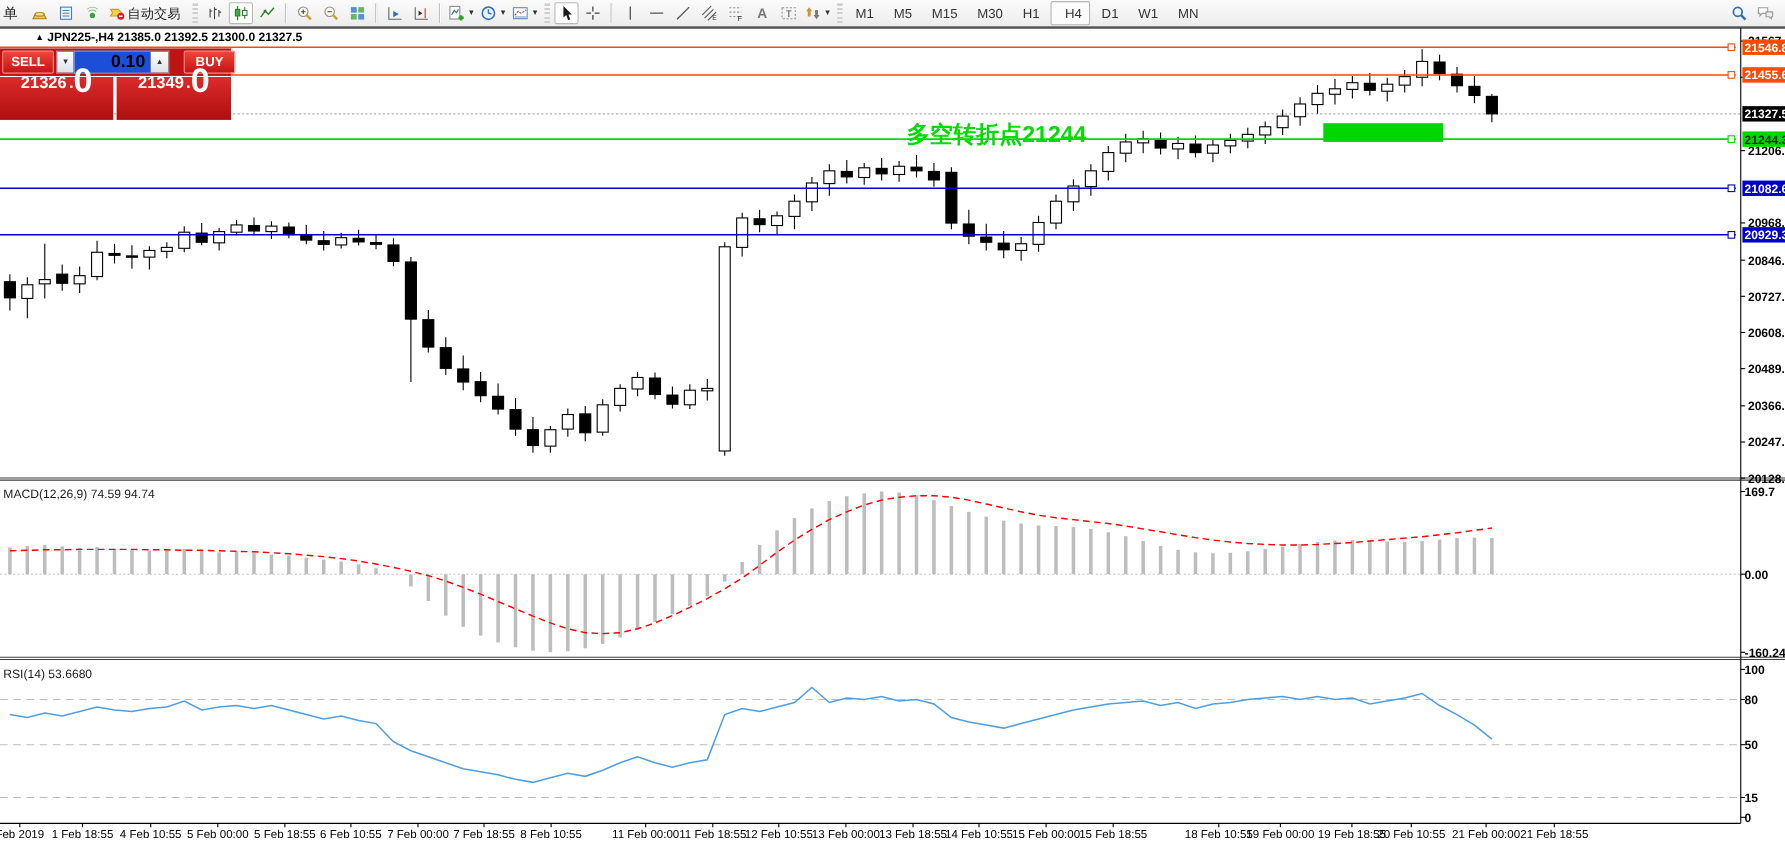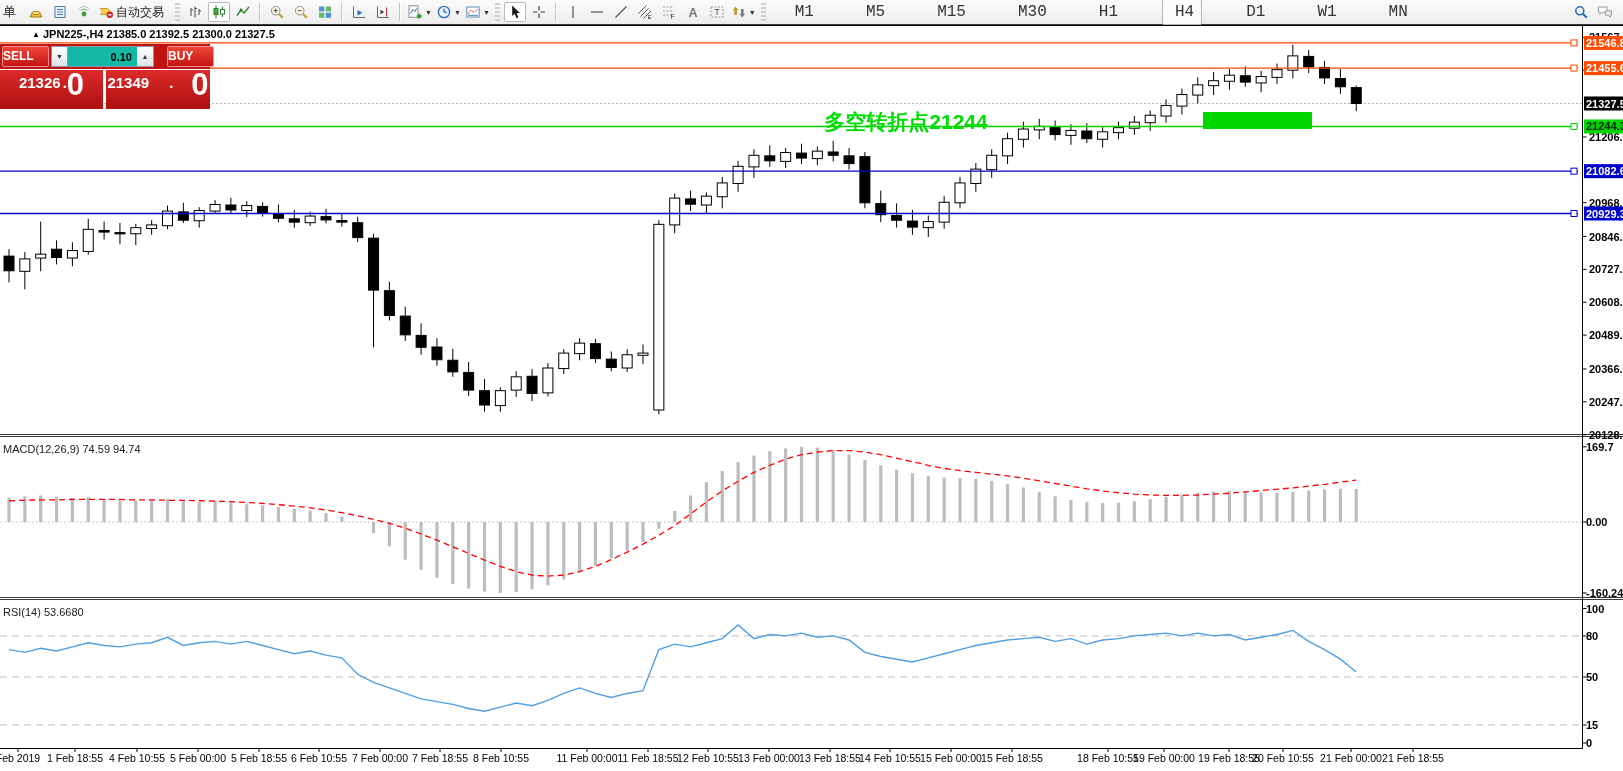--- a/index.html
+++ b/index.html
@@ -10,49 +10,49 @@
     background:linear-gradient(#fbfbfb,#ececec);border-bottom:1px solid #3a3a3a;
     display:flex;align-items:center;box-sizing:border-box;padding-left:0;}
   .tbtn{height:20px;min-width:22px;display:flex;align-items:center;justify-content:center;
     border:1px solid transparent;border-radius:2px;margin:0 1px;box-sizing:border-box;}
   .tbtn.active{background:#fff;border:1px solid #b9b9b9;}
   .tbtn svg{display:block;}
   .tb-sep{width:1px;height:18px;background:#c3c3c3;border-right:1px solid #fff;margin:0 4px;}
   .tb-grip{width:5px;height:18px;margin:0 3px;background:
     repeating-linear-gradient(to bottom,#cfcfcf 0 2px,transparent 2px 4px);}
   .tb-label{font-size:12px;color:#222;margin:0 6px 0 2px;white-space:nowrap;}
-  .tf-btn{font-size:16px;color:#333;padding:3px 7px;border:1px solid transparent;border-radius:2px;margin:0 18px;font-family:Liberation Mono, monospace;}
+  .tf-btn{font-size:12px;color:#333;padding:3px 7px;border:1px solid transparent;border-radius:2px;margin:0 1px;}
   .tf-btn.active{background:#fcfcfc;border:1px solid #b5b5b5;padding-left:12px;}
   .dd-arrow{font-size:7px;color:#333;margin-left:2px;}
   #tb-right{margin-left:auto;display:flex;align-items:center;margin-right:6px;}
   #cutbtn{width:11px;overflow:hidden;height:20px;display:flex;align-items:center;}
   #cutbtn span{font-size:13px;margin-left:-5px;color:#222;}
   
   #chart-title{position:absolute;left:5px;top:28px;font-size:11px;font-weight:600;color:#000;z-index:4;white-space:nowrap;margin-left:27px;}
   #chart-title .mark{font-size:8px;vertical-align:1px;margin-right:3px;}
   
   #trade-panel{position:absolute;left:0;top:44px;width:210px;height:65px;z-index:5;}
   #tp-top{position:absolute;left:0;top:0;width:210px;height:25px;background:#c01313;}
-  .tp-btn{position:absolute;top:2px;height:21px;line-height:19px;text-align:left;
+  .tp-btn{position:absolute;top:2px;height:21px;line-height:19px;text-align:center;
     background:linear-gradient(#ef4537,#c41414);border:1px solid #f08f8f;border-radius:2px;
     color:#fff;font-size:12px;font-weight:bold;box-sizing:border-box;}
   #tp-sell{left:2px;width:47px;}
   #tp-buy{left:167px;width:47px;}
   .tp-step{position:absolute;top:2px;width:17px;height:21px;box-sizing:border-box;
     background:linear-gradient(#ffffff,#dde2e8);border:1px solid #8e99a6;color:#333;
     font-size:7px;display:flex;align-items:center;justify-content:center;}
   #tp-down{left:51px;}
   #tp-up{left:137px;border-left:none;}
   #tp-vol{position:absolute;left:67px;top:2px;width:70px;height:21px;box-sizing:border-box;
-    border:1px solid #8e99a6;border-right:none;background:#14b8a6;text-align:right;
-    font-size:11px;font-weight:600;padding:0 5px 0 0;font-family:"Liberation Sans",sans-serif;}
+    border:1px solid #8e99a6;border-right:none;background:#1d4ed8;text-align:right;
+    font-size:16px;font-weight:600;padding:0 5px 0 0;font-family:"Liberation Sans",sans-serif;}
   .tp-big{position:absolute;top:26px;height:39px;background:linear-gradient(#dd2b2b,#ad0f0f);
-    color:#fff;display:flex;align-items:flex-start;justify-content:center;padding-bottom:3px;box-sizing:border-box;}
+    color:#fff;display:flex;align-items:flex-end;justify-content:center;padding-bottom:20px;box-sizing:border-box;}
   #tp-big-sell{left:0;width:103px;}
-  #tp-big-buy{left:106px;width:104px;gap:18px;}
+  #tp-big-buy{left:106px;width:104px;}
   .tp-big .main{font-size:15px;font-weight:bold;line-height:26px;}
   .tp-big .dot{font-size:15px;font-weight:bold;line-height:26px;margin-left:2px;}
   .tp-big .frac{font-size:31px;font-weight:bold;line-height:30px;}
   svg text{font-family:"Liberation Sans",sans-serif;}
 </style>
 </head>
 <body>
 
 <div id="stage">
 

